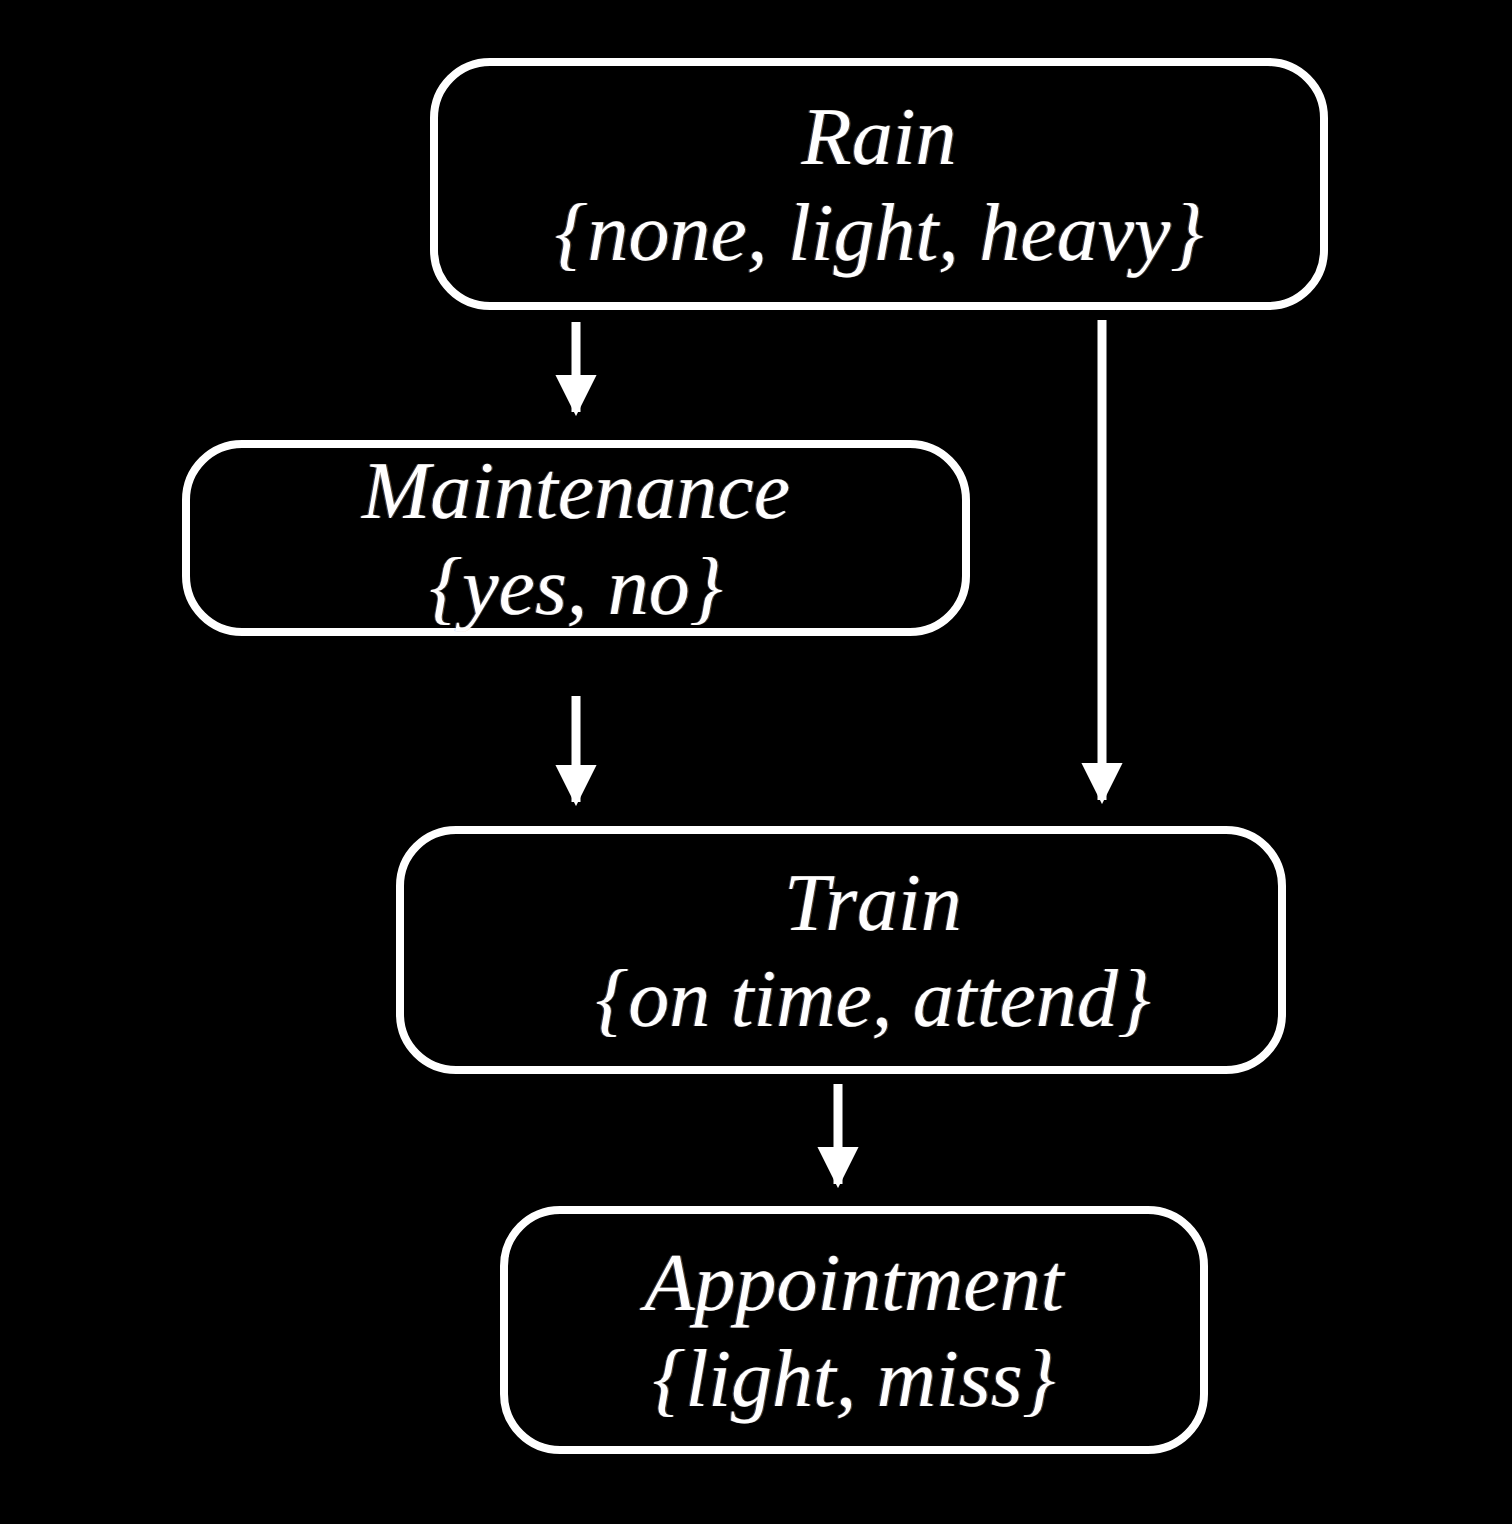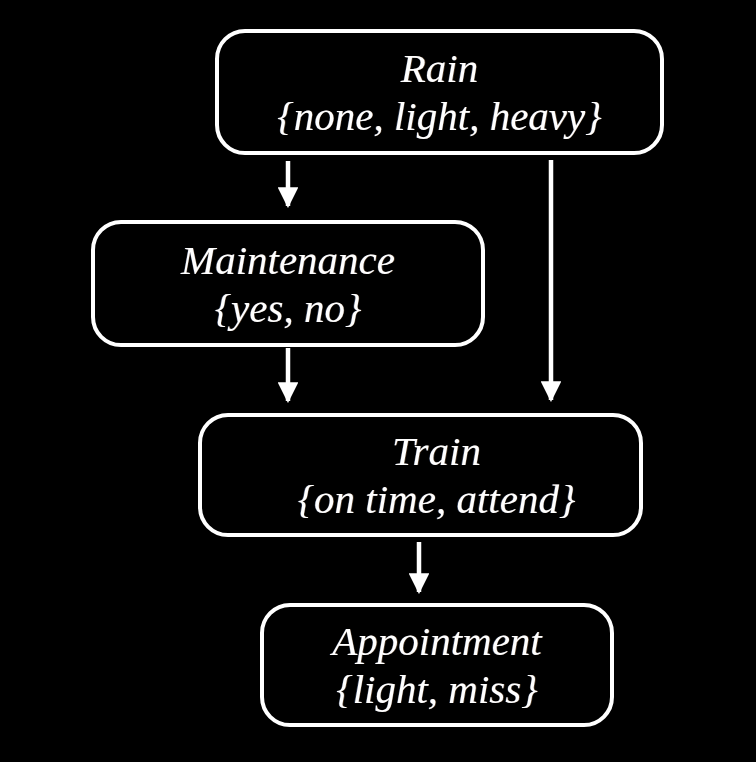--- a/index.html
+++ b/index.html
@@ -30,23 +30,23 @@
     font-style: italic;
     font-size: 41px;
     line-height: 48px;
     
     text-shadow: 0.6px 0 0 rgba(255,190,120,0.35), -0.6px 0 0 rgba(140,180,255,0.35);
   }
   .node .label, .node .values {
     white-space: nowrap;
   }
   #node-rain        { left: 192px; top: 29px;  width: 449px; height: 126px; margin-left: 23px; }
-  #node-maintenance { left: 91px;  top: 220px; width: 394px; height: 127px; }
+  #node-maintenance { left: 91px;  top: 220px; width: 394px; height: 98px; }
   #node-train       { left: 198px; top: 413px; width: 445px; height: 124px; padding-left: 32px; }
-  #node-appointment { left: 260px; top: 603px; width: 354px; height: 124px; }
+  #node-appointment { left: 250px; top: 603px; width: 354px; height: 124px; }
   svg.edges {
     position: absolute;
     left: 0;
     top: 0;
     width: 756px;
     height: 762px;
     pointer-events: none;
   }
   svg.edges line {
     stroke: var(--arrow, #ffffff);

